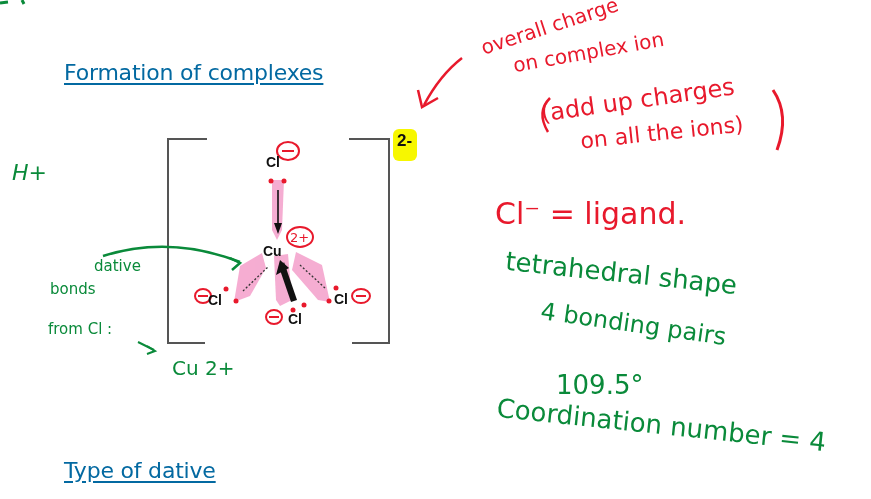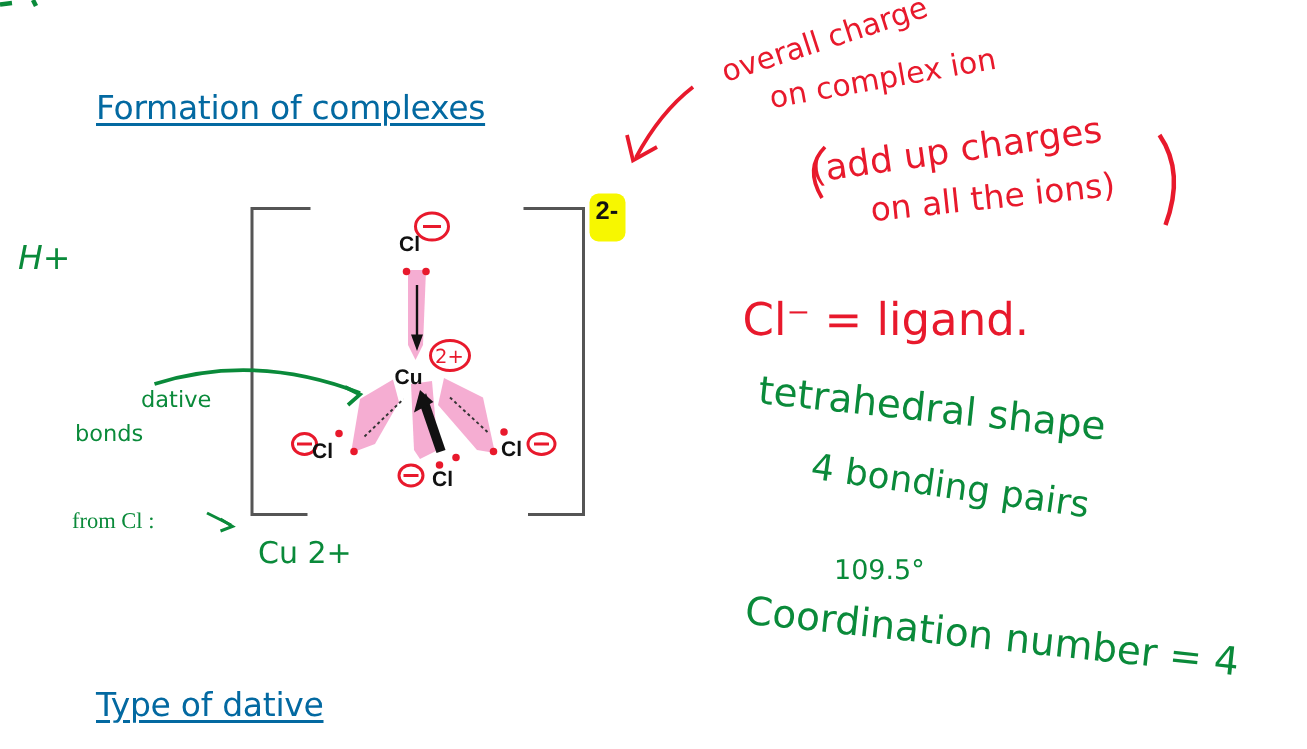--- a/index.html
+++ b/index.html
@@ -90,25 +90,25 @@
 <span class="atom" style="left:263px; top:243px;">Cu</span>
 <span class="atom" style="left:208px; top:292px;">Cl</span>
 <span class="atom" style="left:334px; top:291px;">Cl</span>
 <span class="atom" style="left:288px; top:311px;">Cl</span>
 <span class="badge" style="left:393px; top:129px;">2-</span>
 
 <div class="hw green" style="left:12px; top:160px; font-size:22px; font-style:italic;">H+</div>
 
 <div class="hw green" style="left:48px; top:257px; font-size:15px;margin-left:46px;">dative</div>
 <div class="hw green" style="left:50px; top:280px; font-size:15px;">bonds</div>
-<div class="hw green" style="left:48px; top:340px; font-size:15px;font-family:Liberation Serif, serif;">from Cl :</div>
+<div class="hw green" style="left:48px; top:320px; font-size:15px;">from Cl :</div>
 <div class="hw green" style="left:172px; top:356px; font-size:20px;text-align:center;">Cu 2+</div>
 
 <div class="hw red" style="left:478px; top:14px; font-size:20px; transform:rotate(-18deg);">overall charge</div>
 <div class="hw red" style="left:512px; top:40px; font-size:20px; transform:rotate(-10deg);">on complex ion</div>
 <div class="hw red" style="left:540px; top:86px; font-size:24px; transform:rotate(-8deg);">(add up charges</div>
 <div class="hw red" style="left:580px; top:120px; font-size:22px; transform:rotate(-6deg);">on all the ions)</div>
 
 <div class="hw red" style="left:495px; top:196px; font-size:30px;">Cl⁻ = ligand.</div>
 <div class="hw green" style="left:505px; top:258px; font-size:26px; transform:rotate(6deg);">tetrahedral shape</div>
 <div class="hw green" style="left:540px; top:310px; font-size:24px; transform:rotate(8deg);">4 bonding pairs</div>
-<div class="hw green" style="left:556px; top:370px; font-size:18px;">109.5°</div>
+<div class="hw green" style="left:556px; top:370px; font-size:26px;">109.5°</div>
 <div class="hw green" style="left:496px; top:410px; font-size:26px; transform:rotate(6deg);">Coordination number = 4</div>
 
 </body></html>

